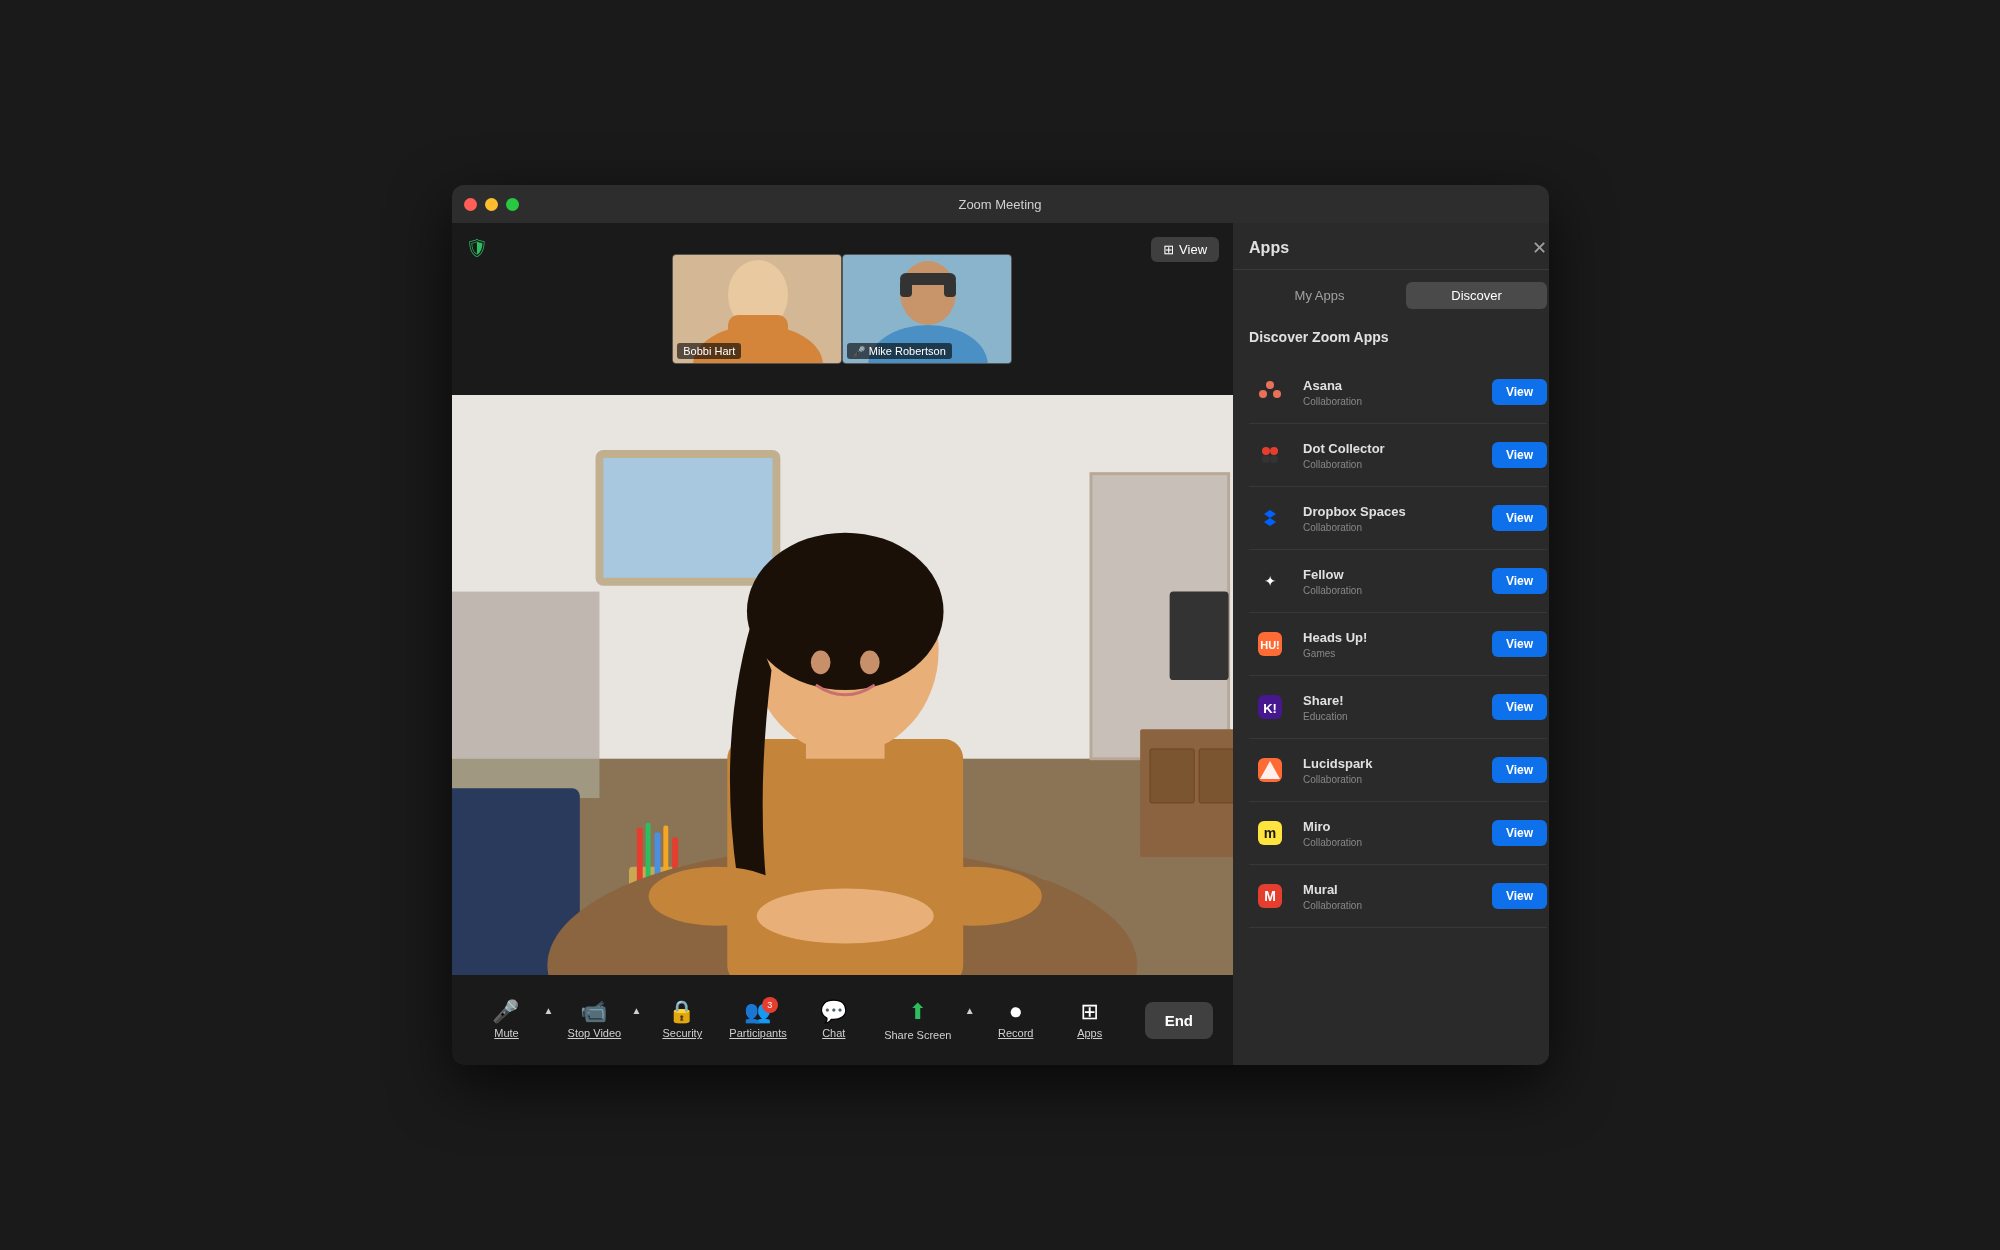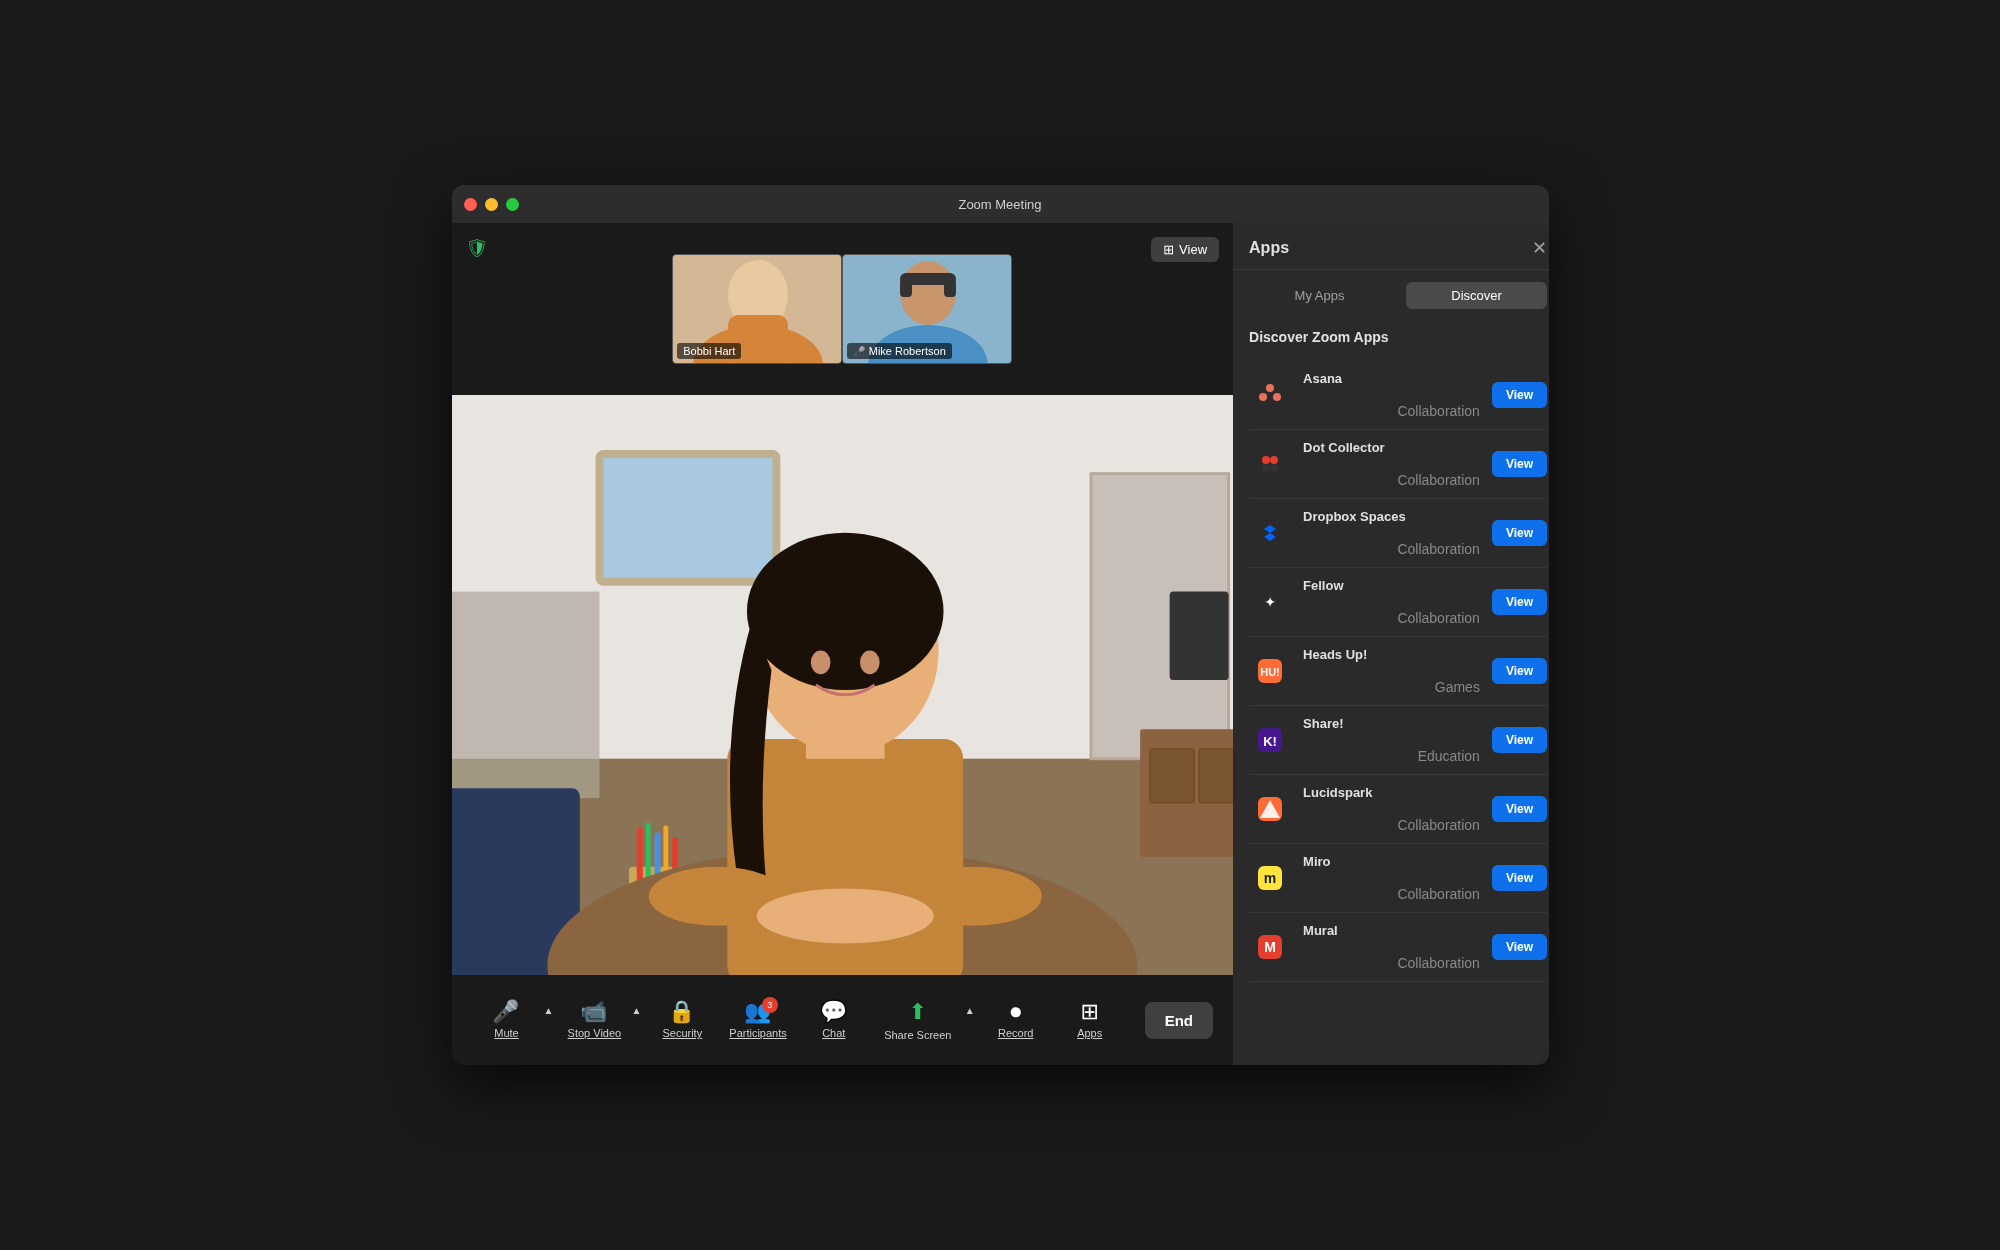--- a/index.html
+++ b/index.html
@@ -302,23 +302,22 @@
     .app-info {
       flex: 1;
     }
     .app-name {
       color: #e0e0e0;
       font-size: 13px;
       font-weight: 600;
     }
     .app-category {
       color: #888;
-      font-size: 14px;
-      margin-top: 17px;
-      text-align: right;
+      font-size: 10px;
+      margin-top: 3px;
     }
     .view-btn-app {
       background: #0e71eb;
       color: #fff;
       border: none;
       border-radius: 6px;
       padding: 6px 14px;
       font-size: 12px;
       font-weight: 600;
       cursor: pointer;

